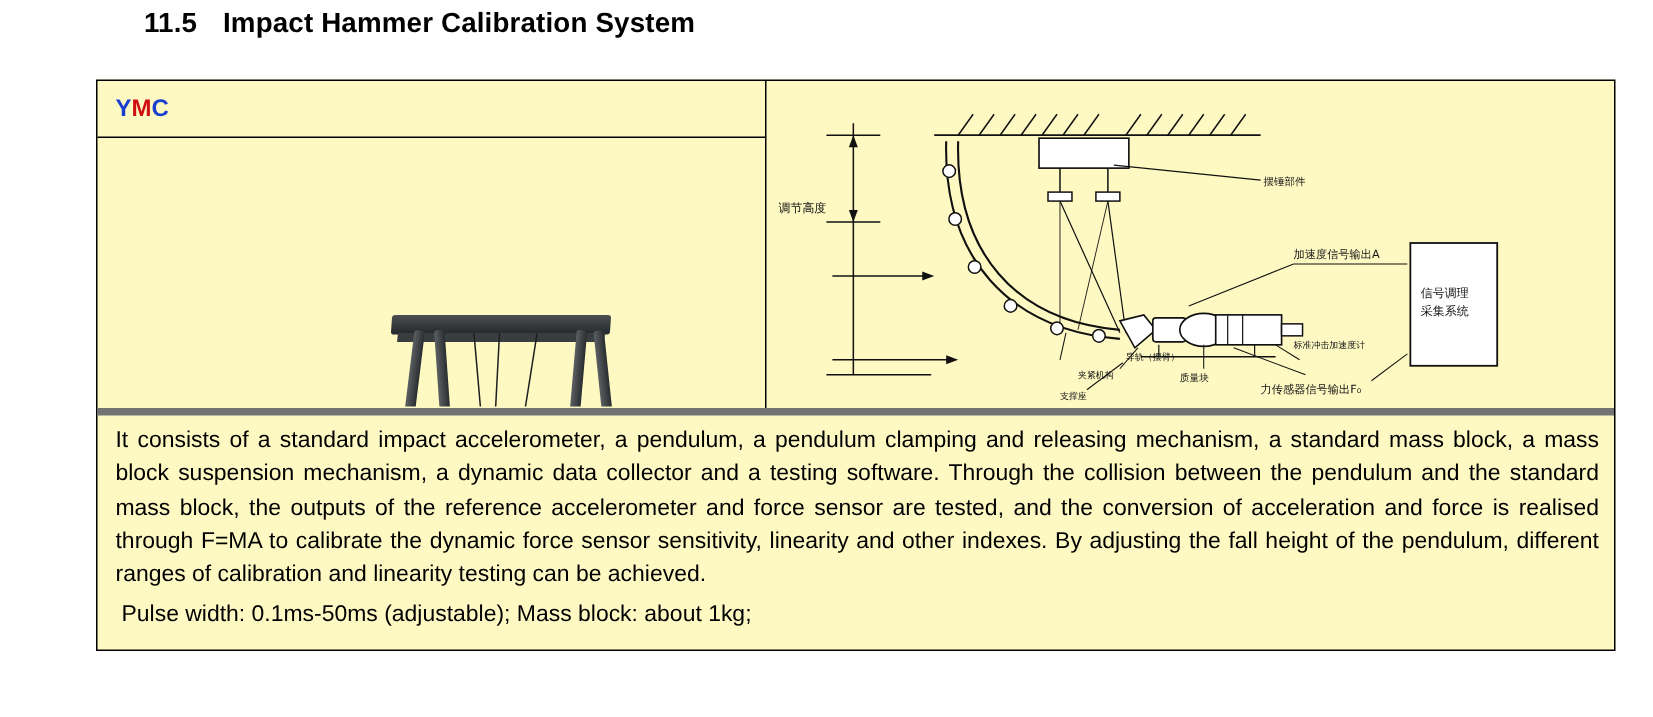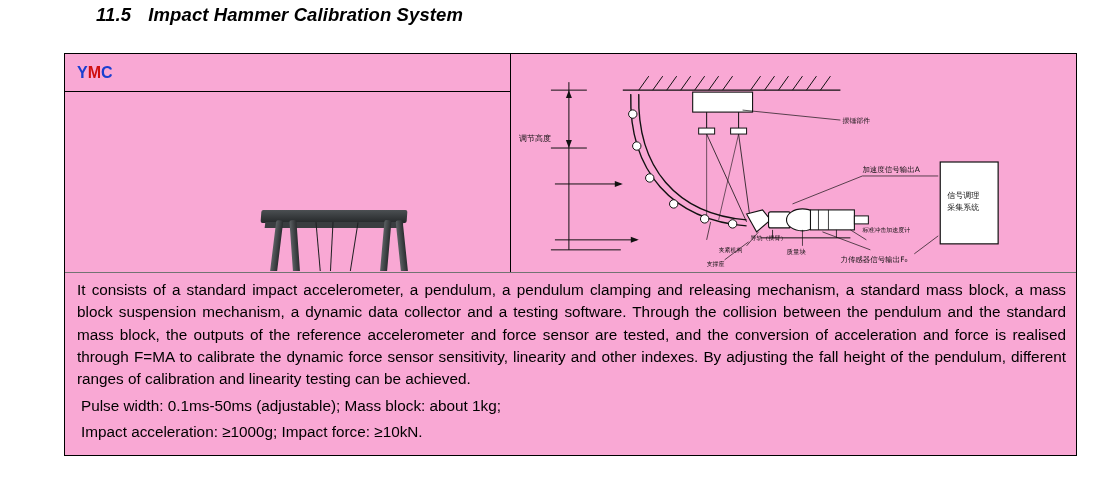--- a/index.html
+++ b/index.html
@@ -20,33 +20,32 @@
     height: 478px;
   }
   .section-title {
     position: absolute;
     left: 96px;
     top: 4px;
     font-size: 18.5px;
     font-weight: bold;
     letter-spacing: 0.1px;
     white-space: nowrap;
-    font-style: italic;
   }
   .section-title .num {
     margin-right: 12px;
   }
   .table {
     position: absolute;
     left: 64px;
     top: 53px;
     width: 1013px;
     border: 1px solid #000000;
     box-sizing: border-box;
-    background: #f9a8d4;
+    background: #fef9c3;
   }
   .row-top {
     display: flex;
     height: 218px;
   }
   .cell-left {
     width: 446px;
     box-sizing: border-box;
     border-right: 1px solid #000000;
     position: relative;
@@ -75,21 +74,21 @@
     position: relative;
     height: 179px;
     overflow: hidden;
   }
   .cell-right {
     flex: 1;
     position: relative;
     overflow: hidden;
   }
   .row-bottom {
-    border-top: 1px solid #737373;
+    border-top: 5px solid #737373;
     padding: 6px 10px 8px 12px;
     box-sizing: border-box;
   }
   .para {
     font-size: 15.3px;
     line-height: 1.46;
     text-align: justify;
     text-justify: inter-word;
     margin: 0;
   }
@@ -273,17 +272,16 @@
 
           <text class="cn" x="196" y="212" font-size="6" fill="#111">支撑座</text>
           <line x1="214" y1="206" x2="238" y2="188" stroke="#111" stroke-width="0.7"></line>
         </svg>
       </div>
     </div>
 
     <div class="row-bottom">
       <p class="para">It consists of a standard impact accelerometer, a pendulum, a pendulum clamping and releasing mechanism, a standard mass block, a mass block suspension mechanism, a dynamic data collector and a testing software. Through the collision between the pendulum and the standard mass block, the outputs of the reference accelerometer and force sensor are tested, and the conversion of acceleration and force is realised through F=MA to calibrate the dynamic force sensor sensitivity, linearity and other indexes. By adjusting the fall height of the pendulum, different ranges of calibration and linearity testing can be achieved.</p>
       <p class="line">Pulse width: 0.1ms-50ms (adjustable); Mass block: about 1kg;</p>
-      <p class="line">Impact acceleration:  ≥1000g; Impact force:  ≥10kN.</p>
     </div>
 
   </div>
 </div>
 
 </body></html>

